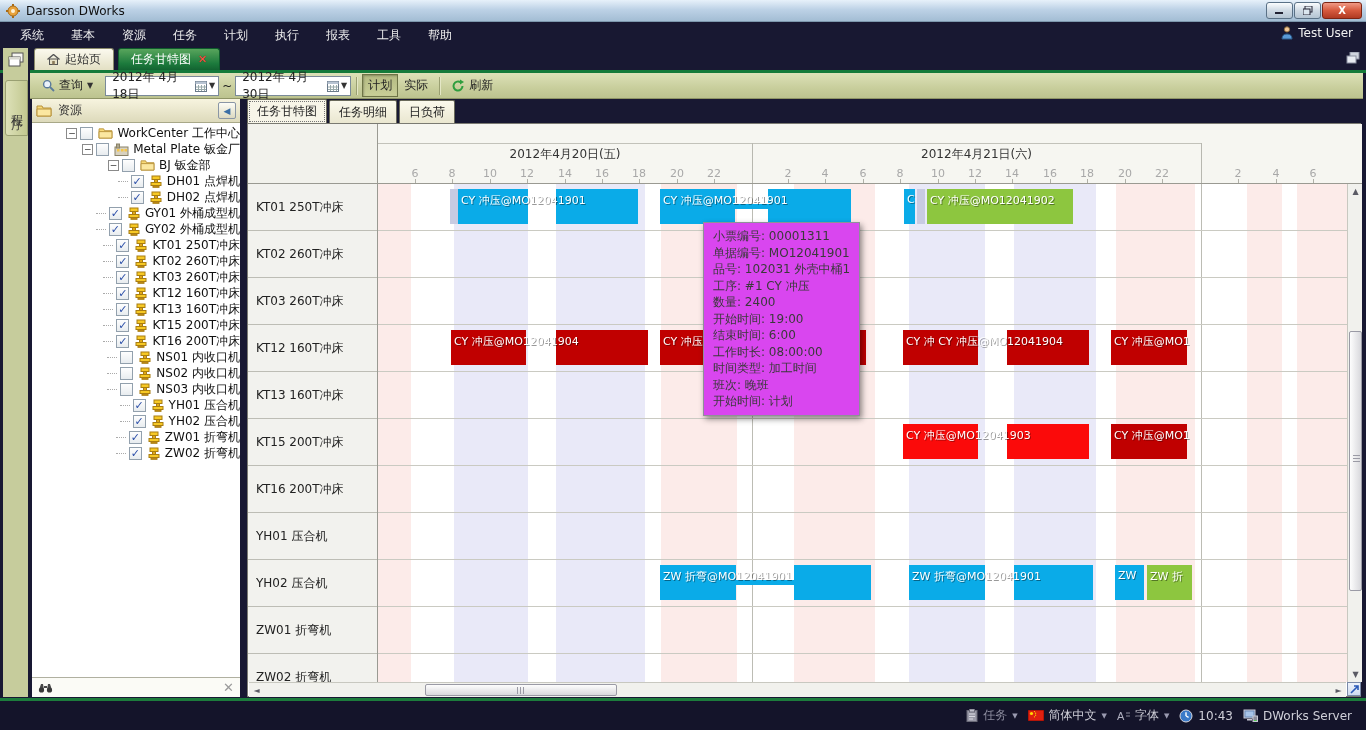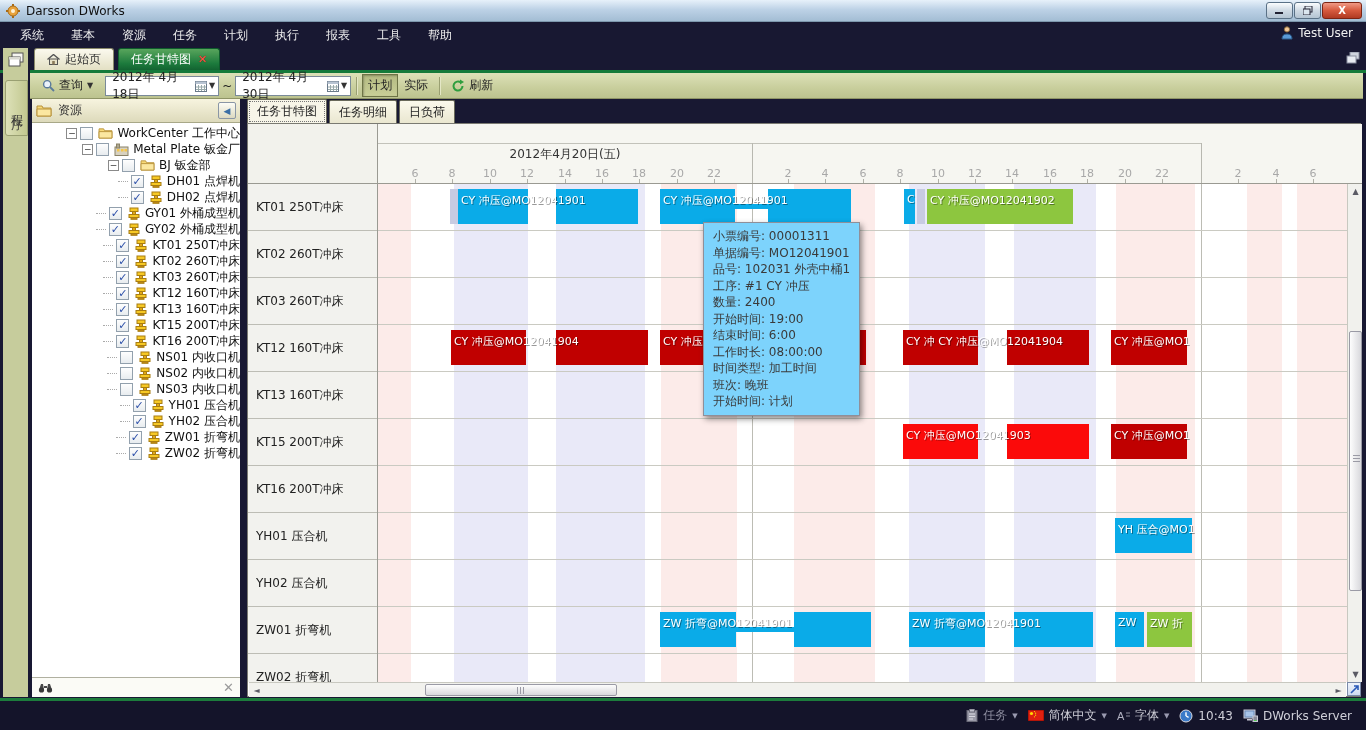--- a/index.html
+++ b/index.html
@@ -107,21 +107,21 @@
   .scroll-arrow { position:absolute; width:15px; height:15px; font-size:8px; color:#5a5a64; display:flex; align-items:center; justify-content:center; }
   .v-thumb { position:absolute; left:1px; width:13px; background:linear-gradient(90deg,#fdfdfd,#d8d8dc); border:1px solid #9a9aa5; border-radius:2px; }
   .v-grip { position:absolute; left:3px; width:7px; height:9px; background:repeating-linear-gradient(180deg,#9a9aa5 0 1px,transparent 1px 3px); }
   .g-hscroll { position:absolute; left:1px; top:558px; width:1097px; height:15px; background:#f1f1ed; border-top:1px solid #c8c8c0; }
   .h-thumb { position:absolute; top:1px; height:12px; background:linear-gradient(#fdfdfd,#d8d8dc); border:1px solid #9a9aa5; border-radius:2px; }
   .h-grip { position:absolute; top:2px; width:9px; height:7px; background:repeating-linear-gradient(90deg,#9a9aa5 0 1px,transparent 1px 3px); }
   .corner-btn { position:absolute; left:1099px; top:558px; width:14px; height:14px; border:1px solid #7a8aa8;
     background:linear-gradient(#eef3fb,#cfdcf0); display:flex; align-items:center; justify-content:center; }
 
   
-  #tooltip { position:absolute; left:703px; top:222px; min-width:148px; background:#7dd3fc; border:1px solid #8f8f99;
+  #tooltip { position:absolute; left:703px; top:222px; min-width:148px; background:#d946ef; border:1px solid #8f8f99;
     box-shadow:2px 3px 6px rgba(0,0,0,.45); padding:5px 9px; z-index:50; }
   #tooltip div { font-size:12px; line-height:16.5px; color:#3a3a3a; white-space:nowrap; }
 
   
   .statusbar { position:absolute; left:0; top:698px; width:1366px; height:32px; background:#14142a; border-top:3px solid #1c7c3c;
     display:flex; align-items:center; justify-content:flex-end; color:#cfcfd8; padding-right:14px; gap:10px; }
   .sb-item { display:flex; align-items:center; gap:5px; font-size:12px; }
   .sb-item.dim { color:#8e8ea0; }
   .sb-arrow { font-size:7px; color:#9a9ab0; }
 
@@ -634,20 +634,21 @@
         <div class="hour-num" style="left: 187px;">14</div>
         <div class="hour-tick" style="left: 187px;"></div>
         <div class="hour-num" style="left: 224px;">16</div>
         <div class="hour-tick" style="left: 224px;"></div>
         <div class="hour-num" style="left: 261px;">18</div>
         <div class="hour-tick" style="left: 261px;"></div>
         <div class="hour-num" style="left: 299px;">20</div>
         <div class="hour-tick" style="left: 299px;"></div>
         <div class="hour-num" style="left: 336px;">22</div>
         <div class="hour-tick" style="left: 336px;"></div>
+        <div class="day-label" style="left: 374px; width: 449px;">2012年4月21日(六)</div>
         <div class="hour-num" style="left: 410px;">2</div>
         <div class="hour-tick" style="left: 410px;"></div>
         <div class="hour-num" style="left: 447px;">4</div>
         <div class="hour-tick" style="left: 447px;"></div>
         <div class="hour-num" style="left: 485px;">6</div>
         <div class="hour-tick" style="left: 485px;"></div>
         <div class="hour-num" style="left: 522px;">8</div>
         <div class="hour-tick" style="left: 522px;"></div>
         <div class="hour-num" style="left: 560px;">10</div>
         <div class="hour-tick" style="left: 560px;"></div>
@@ -730,24 +731,20 @@
         </div>
         <div class="g-row"></div>
         <div class="g-row">
           <div class="gbar" style="left: 525px; width: 75px; background: rgb(251, 10, 10);"></div>
           <div class="gbar-label" style="left: 528px;">CY 冲压@MO12041903</div>
           <div class="gbar" style="left: 629px; width: 82px; background: rgb(251, 10, 10);"></div>
           <div class="gbar" style="left: 733px; width: 76px; background: rgb(192, 0, 0);"></div>
           <div class="gbar-label" style="left: 736px;">CY 冲压@MO1</div>
         </div>
         <div class="g-row"></div>
-        <div class="g-row">
-          <div class="gbar" style="left: 737px; width: 77px; background: rgb(10, 171, 232);"></div>
-          <div class="gbar-label" style="left: 740px;">YH 压合@MO1</div>
-        </div>
         <div class="g-row"></div>
         <div class="g-row">
           <div class="gbar" style="left: 282px; width: 76px; background: rgb(10, 171, 232);"></div>
           <div class="gbar-label" style="left: 285px;">ZW 折弯@MO12041901</div>
           <div class="gbar thin" style="left: 358px; width: 58px; background: rgb(10, 171, 232);"></div>
           <div class="gbar" style="left: 416px; width: 77px; background: rgb(10, 171, 232);"></div>
           <div class="gbar" style="left: 531px; width: 76px; background: rgb(10, 171, 232);"></div>
           <div class="gbar-label" style="left: 534px;">ZW 折弯@MO12041901</div>
           <div class="gbar" style="left: 636px; width: 79px; background: rgb(10, 171, 232);"></div>
           <div class="gbar" style="left: 737px; width: 29px; background: rgb(10, 171, 232);"></div>

